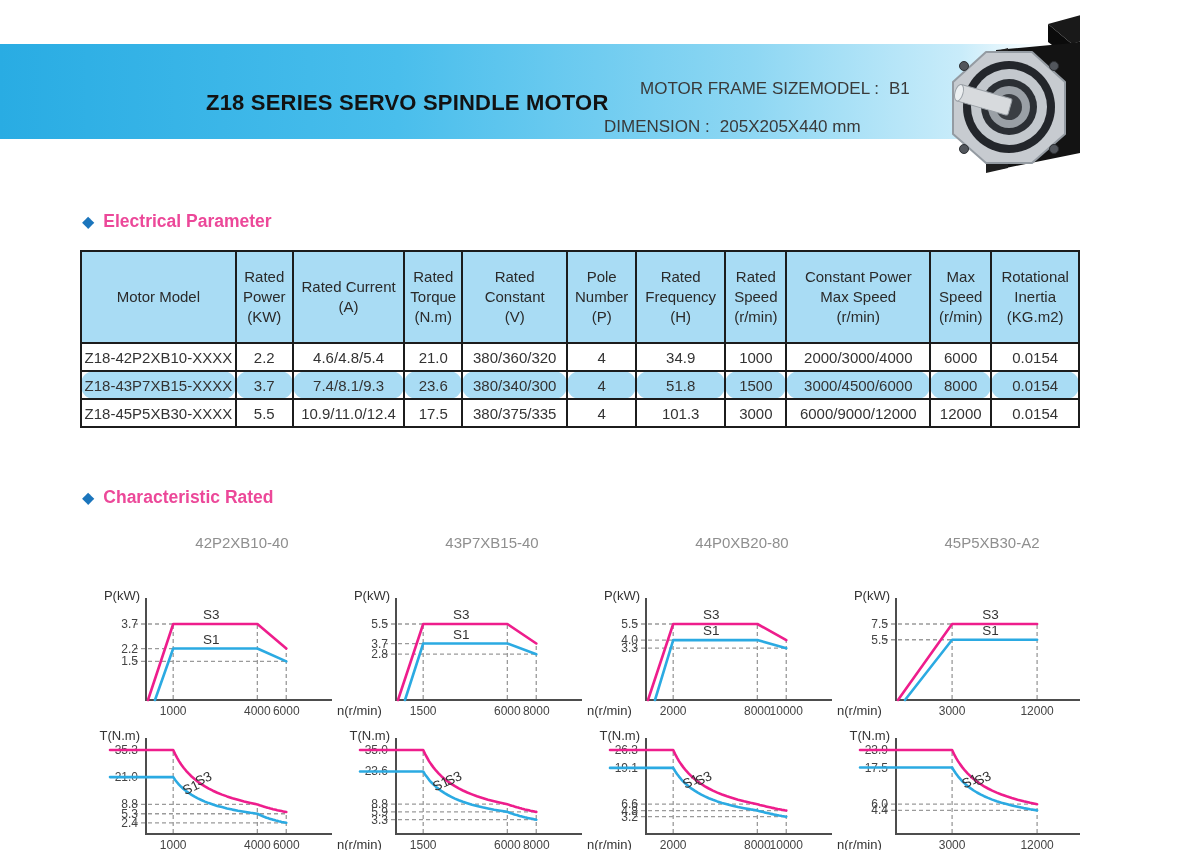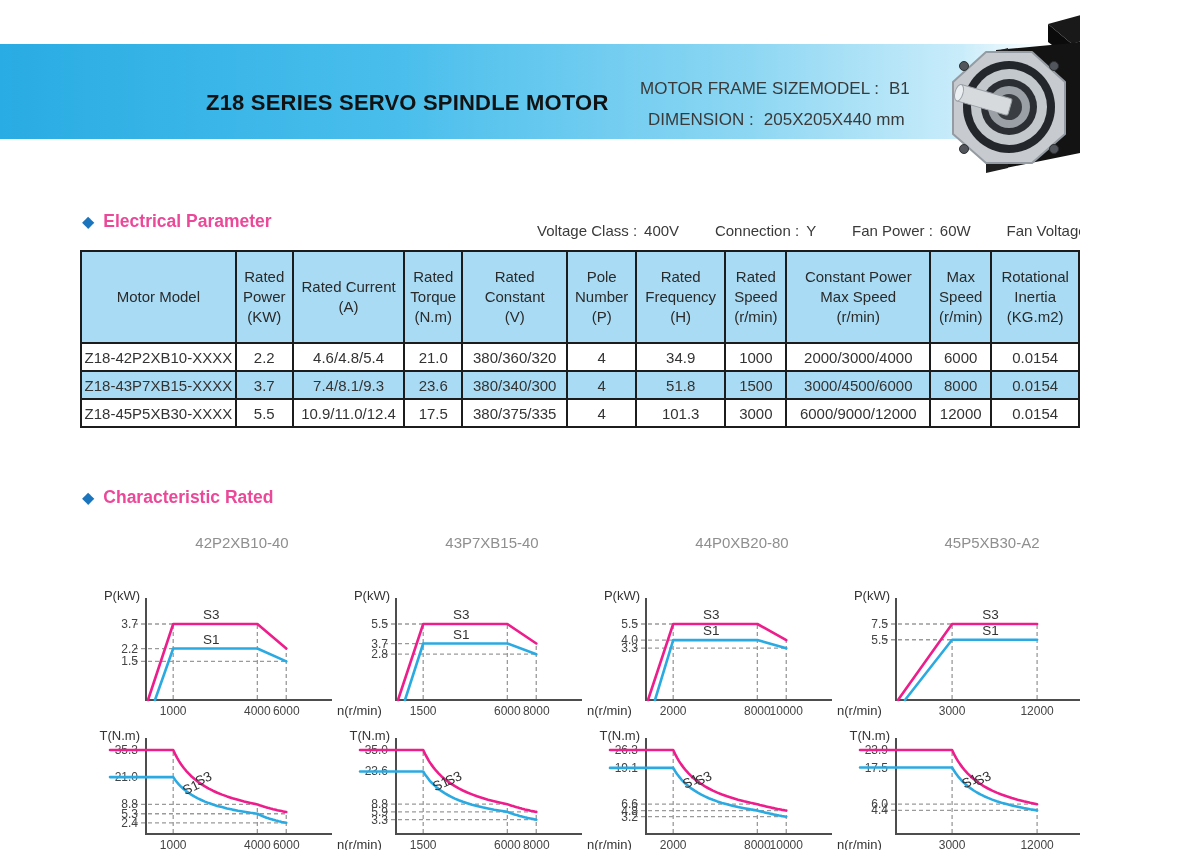--- a/index.html
+++ b/index.html
@@ -16,39 +16,39 @@
   .diamond{color:var(--accent-blue);font-size:16px;line-height:1;}
   .sec-label{font-size:17.5px;font-weight:bold;color:#ec4899;}
   .specs{position:absolute;left:537px;top:222px;width:600px;display:flex;
          justify-content:space-between;font-size:15px;color:#3a3a3a;white-space:nowrap;}
   .spec-item .spec-value{margin-left:7px;}
   .tbl-wrap{position:absolute;left:80px;top:250px;}
   table.spec{border-collapse:collapse;table-layout:fixed;}
   table.spec th,table.spec td{border:2px solid #1c1c1c;text-align:center;vertical-align:middle;
          font-weight:normal;color:#333;}
   table.spec th{background:var(--table-blue);height:88px;font-size:15px;line-height:1.35;color:#2a2a2a;}
-  table.spec td{height:26px;font-size:15px;background:#fff;padding:0 1px;}
+  table.spec td{height:26px;font-size:15px;background:#fff;padding:0 1px;border-radius:13px;}
   table.spec tr.hl td{background:var(--table-blue);}
   .chart-title{position:absolute;top:534px;width:300px;text-align:center;
          font-size:15px;color:#8f8f8f;white-space:nowrap;}
   .chart-svg{position:absolute;overflow:visible;}
 </style>
 </head>
 <body>
 
 <div class="page">
 
   <div class="band"></div>
 
   <div class="page-title">Z18 SERIES SERVO SPINDLE MOTOR</div>
 
   <div class="frame-line" style="top:79px;margin-left:36px;">
     <span>MOTOR FRAME SIZEMODEL :</span><span class="val">B1</span>
   </div>
-  <div class="frame-line" style="top:110px;margin-left:44px;">
+  <div class="frame-line" style="top:117px;">
     <span>DIMENSION :</span><span class="val">205X205X440 mm</span>
   </div>
 
   <div class="motor-wrap">
     <svg width="210" height="182" viewBox="0 0 210 182">
       <path d="M150 42 C180 56 192 90 182 118 C175 138 161 148 148 152 L146 50 Z" fill="#E32119"></path>
       <path d="M102 24 L126 44 L126 60 L102 42 Z" fill="#0b0b0b"></path>
       <path d="M102 24 L160 8 L184 26 L126 44 Z" fill="#191919"></path>
       <path d="M126 44 L184 26 L186 38 L127 56 Z" fill="#040404"></path>
       <path d="M50 50 L158 40 L158 148 L50 170 Z" fill="#131313"></path>
@@ -72,26 +72,20 @@
           <circle cx="108" cy="149" r="4.5"></circle>
       </g>
     </svg>
   </div>
 
   <div class="sec-head" style="left: 82px; top: 211px; position: absolute;">
     <span class="diamond">◆</span>
     <span class="sec-label">Electrical Parameter</span>
   </div>
 
-  <div class="specs">
-      <span class="spec-item"><span>Voltage Class :</span><span class="spec-value">400V</span></span>
-      <span class="spec-item"><span>Connection :</span><span class="spec-value">Y</span></span>
-      <span class="spec-item"><span>Fan Power :</span><span class="spec-value">60W</span></span>
-      <span class="spec-item"><span>Fan Voltage :</span><span class="spec-value">380V</span></span>
-    </div>
 
   <div class="tbl-wrap">
     <table class="spec">
         <colgroup>
           <col style="width: 175px;">
           <col style="width: 60px;">
           <col style="width: 115px;">
           <col style="width: 60px;">
           <col style="width: 110px;">
           <col style="width: 72px;">

